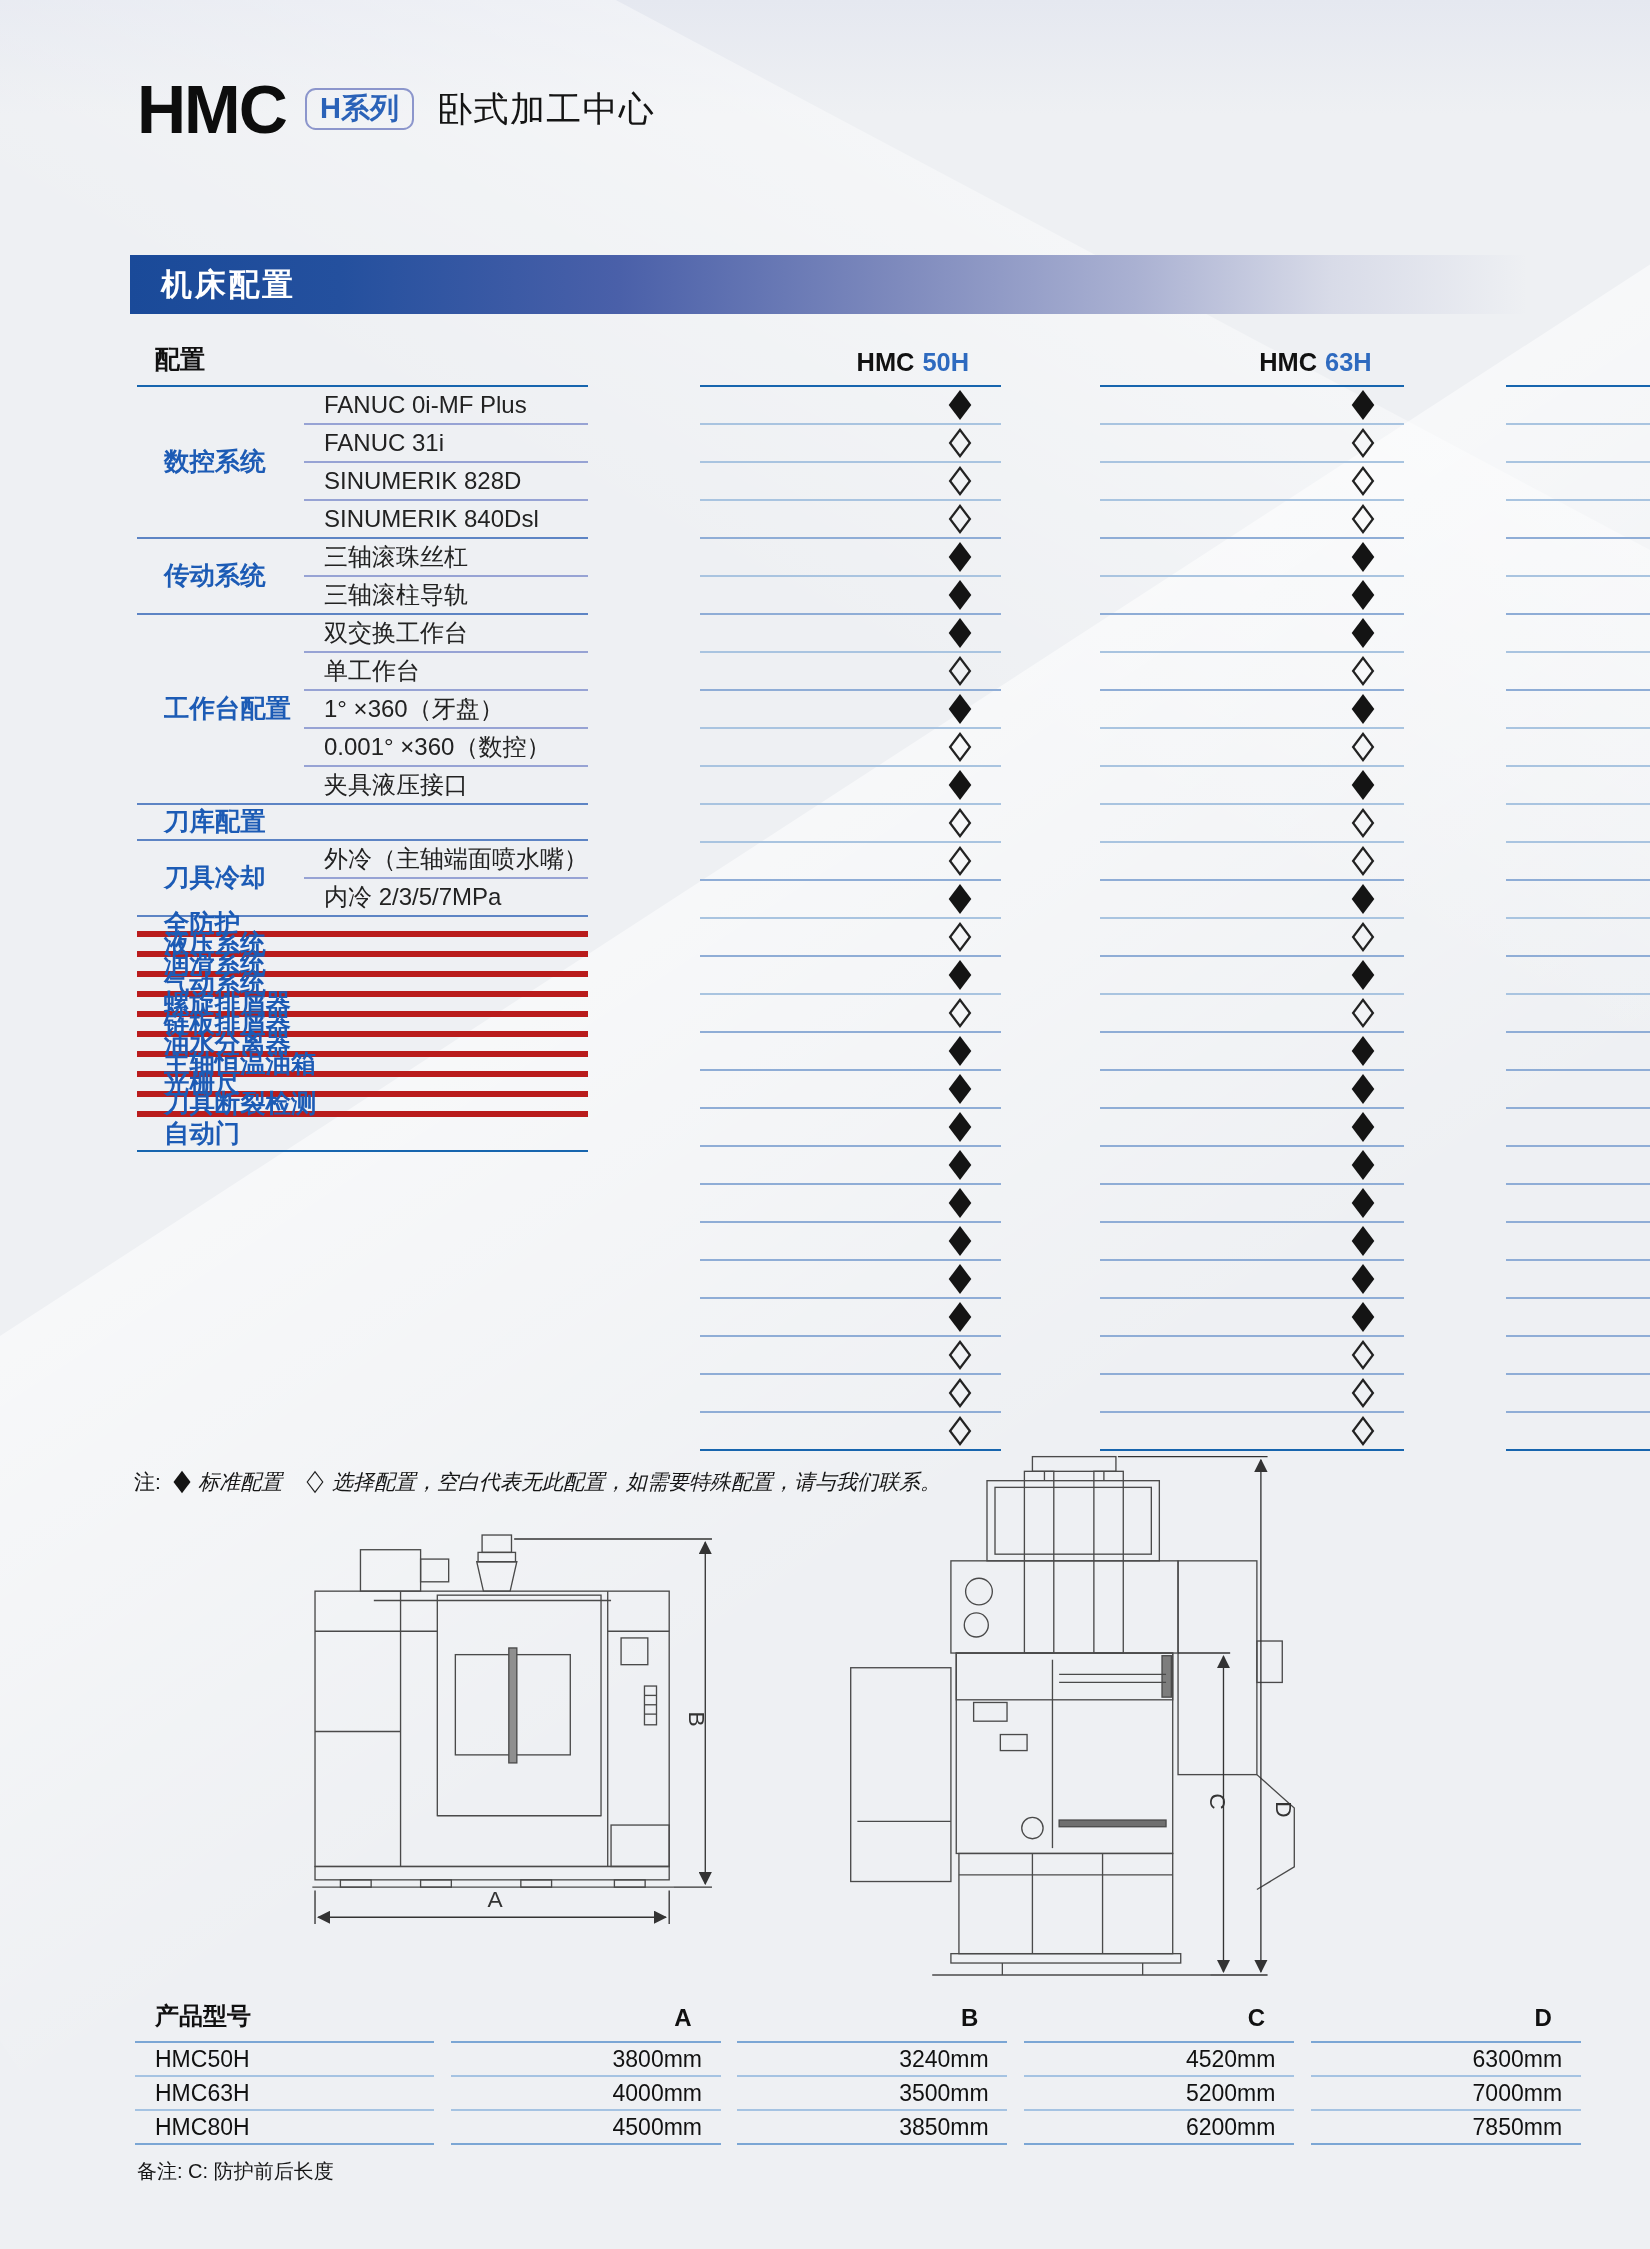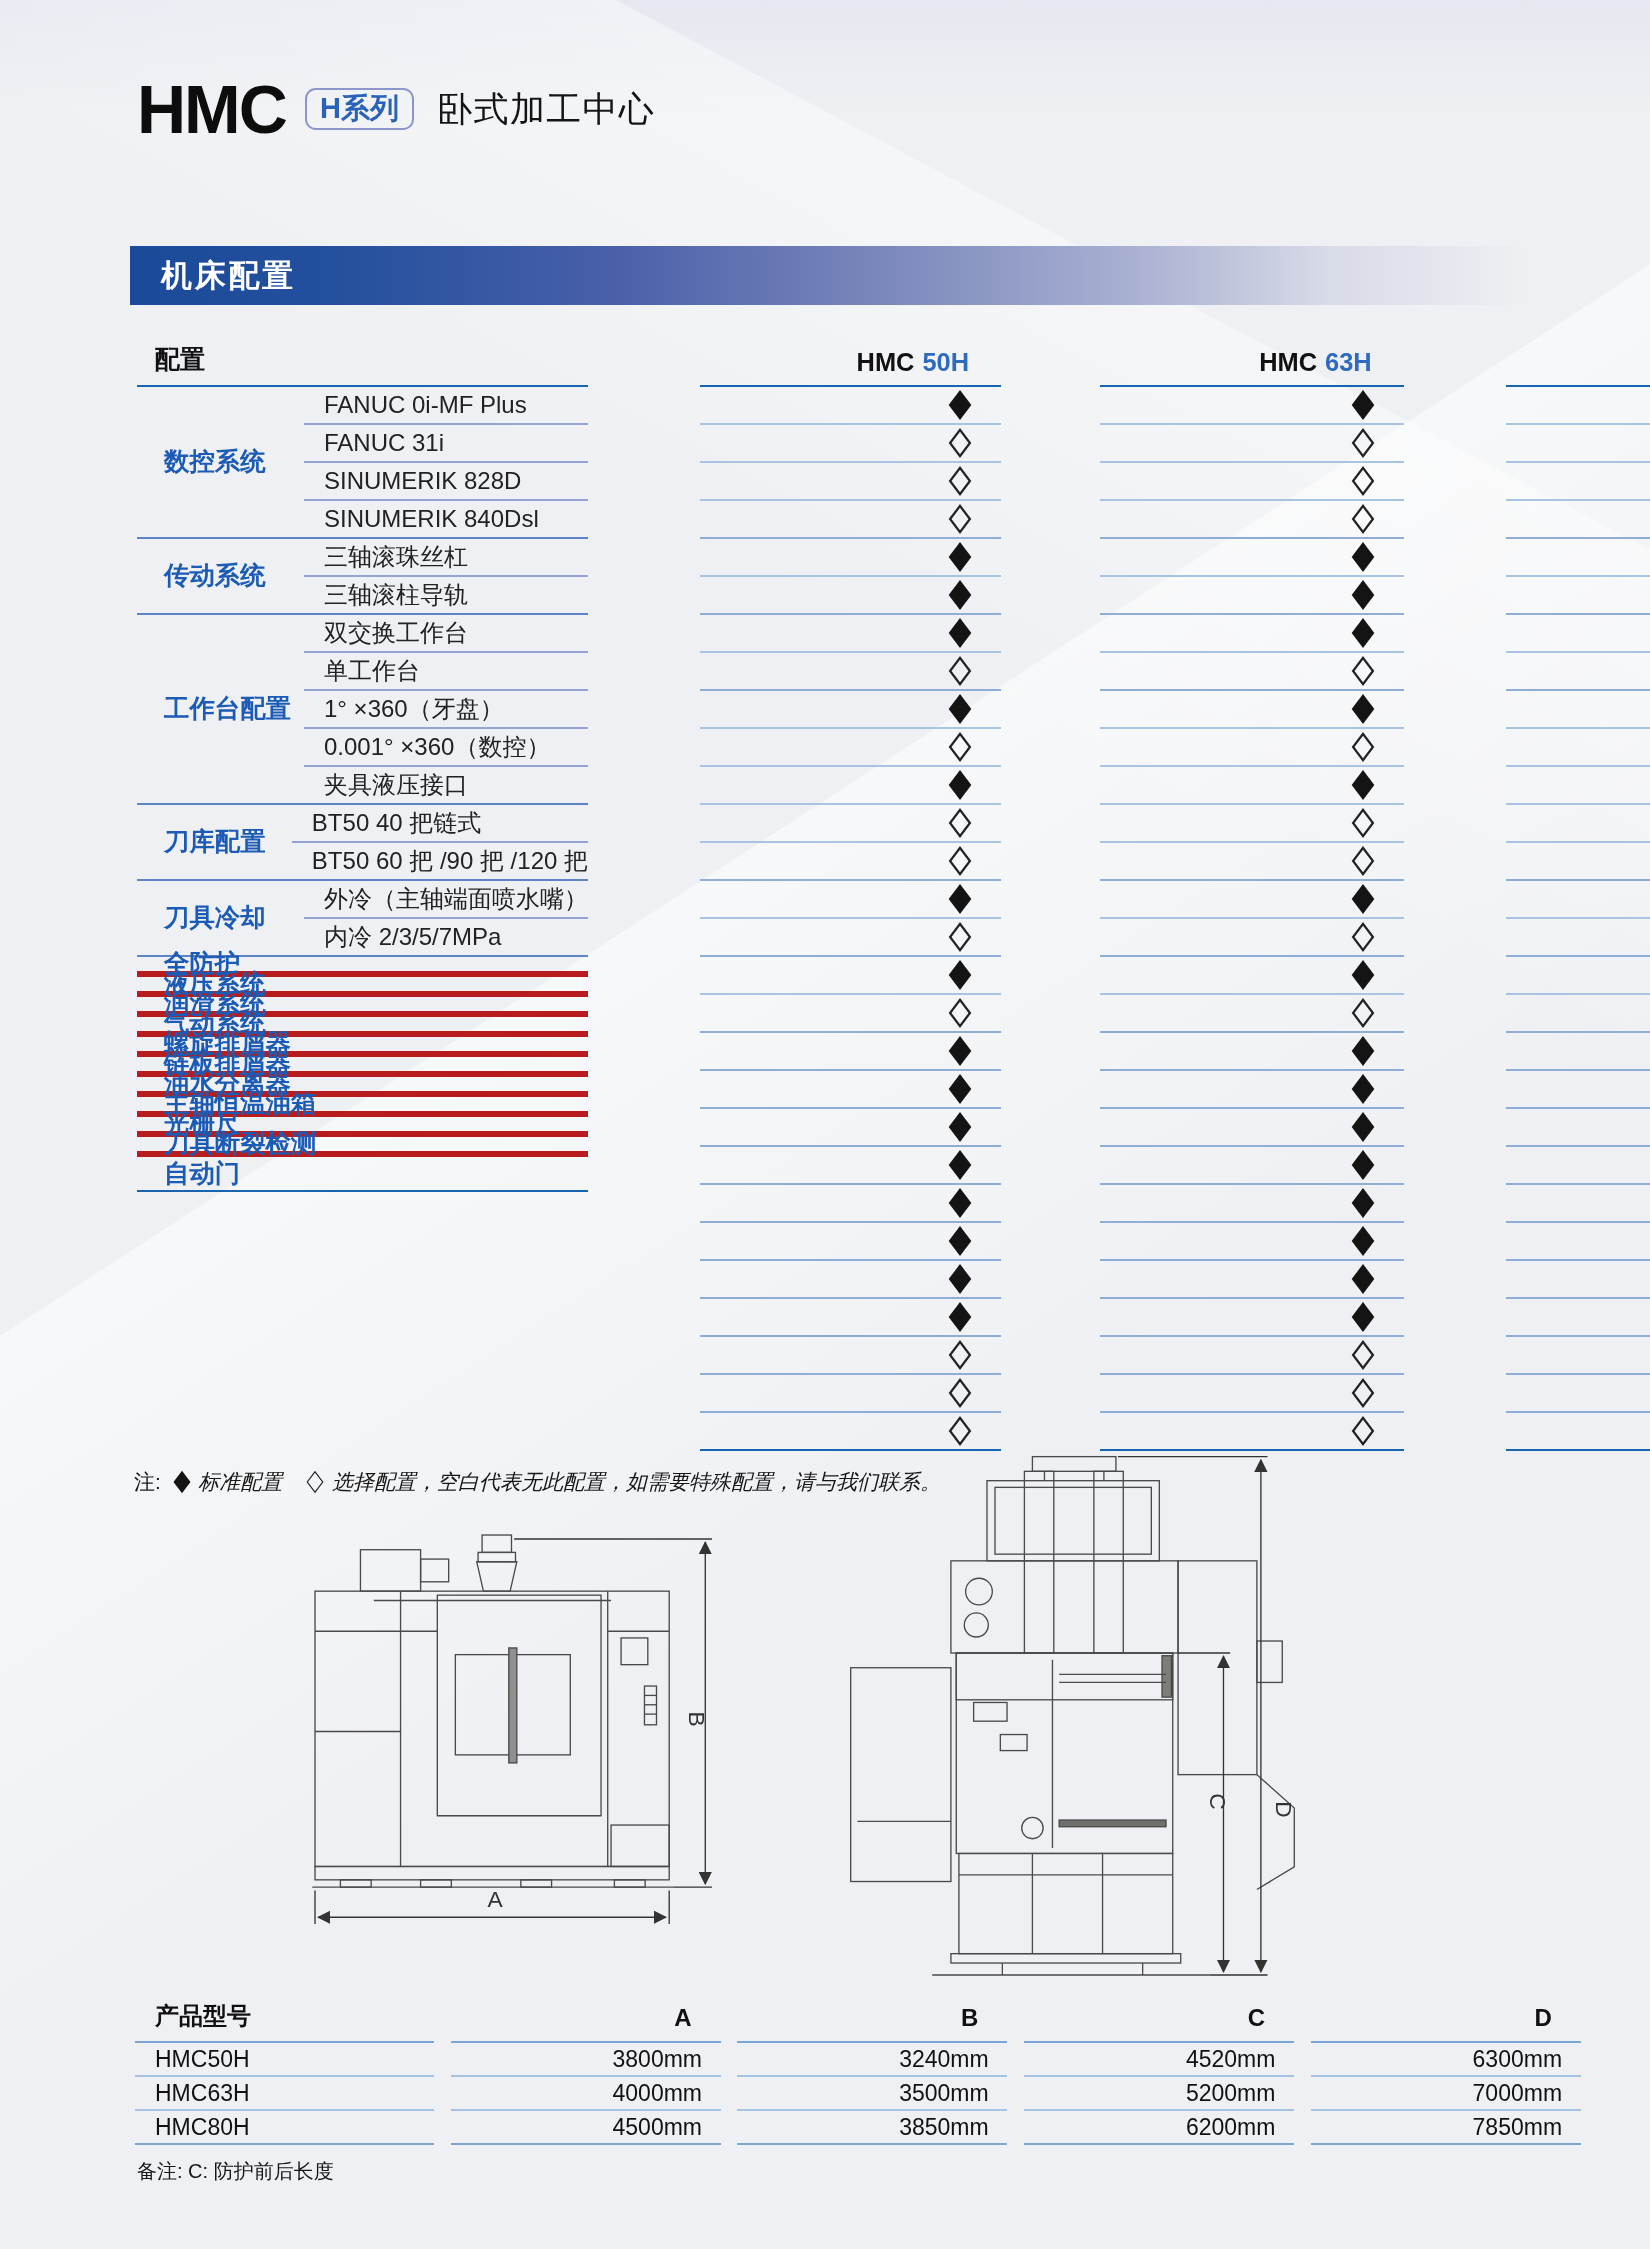--- a/index.html
+++ b/index.html
@@ -22,21 +22,21 @@
     background:linear-gradient(180deg,rgba(255,255,255,0.4),rgba(255,255,255,0));}
 
   
   .titleRow{position:absolute;left:137px;top:75px;display:flex;align-items:center;}
   .brand{font-size:68px;font-weight:700;letter-spacing:-2px;color:#0d0d0d;line-height:1;}
   .badge{margin-left:18.7px;border:2px solid #8c96cc;border-radius:10.7px;
     padding:4px 13.4px 5.3px 13.4px;color:#2a62b8;font-size:29px;font-weight:600;line-height:1;}
   .subtitle{margin-left:23px;font-size:35px;color:#141414;letter-spacing:1.3px;}
 
   
-  .sectionBar{position:absolute;left:130px;top:246px;width:1397px;height:59px;
+  .sectionBar{position:absolute;left:130px;top:255px;width:1397px;height:59px;
     background:linear-gradient(90deg,#1a4a99 0%,#24509e 15%,#4a60a9 35%,#7e8abd 55%,#aab1d2 72%,#d8dbe8 86%,rgba(240,241,246,0) 100%);
     display:flex;align-items:center;}
   .sectionBar .t{color:#ffffff;font-size:31px;font-weight:700;letter-spacing:2.7px;padding-left:31px;}
 
   
   .ctable{position:absolute;left:137px;top:340px;display:flex;gap:41px;}
   .gapA{width:30px;} .gapB{width:16.7px;} .gapC{width:20px;}
   .col{display:flex;flex-direction:column;}
   .labelcol{width:451px;}
   .vc0{width:301px;} .vc1{width:304px;} .vc2{width:307px;}
@@ -138,24 +138,20 @@
             <div class="subs">
               <div class="subrow sep">双交换工作台</div>
               <div class="subrow sep">单工作台</div>
               <div class="subrow sep">1° ×360（牙盘）</div>
               <div class="subrow sep">0.001° ×360（数控）</div>
               <div class="subrow">夹具液压接口</div>
             </div>
           </div>
           <div class="cgroup">
             <div class="cat">刀库配置</div>
-            <div class="subs">
-              <div class="subrow sep">BT50 40 把链式</div>
-              <div class="subrow">BT50 60 把 /90 把 /120 把</div>
-            </div>
           </div>
           <div class="cgroup">
             <div class="cat">刀具冷却</div>
             <div class="subs">
               <div class="subrow sep">外冷（主轴端面喷水嘴）</div>
               <div class="subrow">内冷 2/3/5/7MPa</div>
             </div>
           </div>
           <div class="simplerow">全防护</div>
           <div class="simplerow">液压系统</div>

